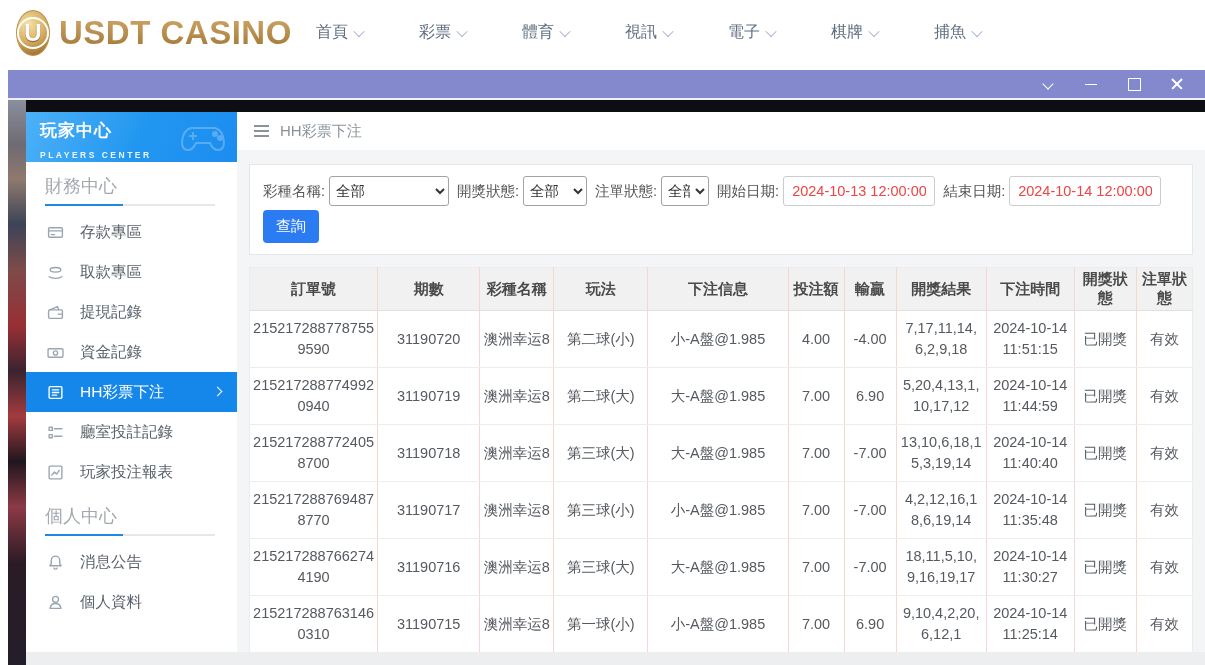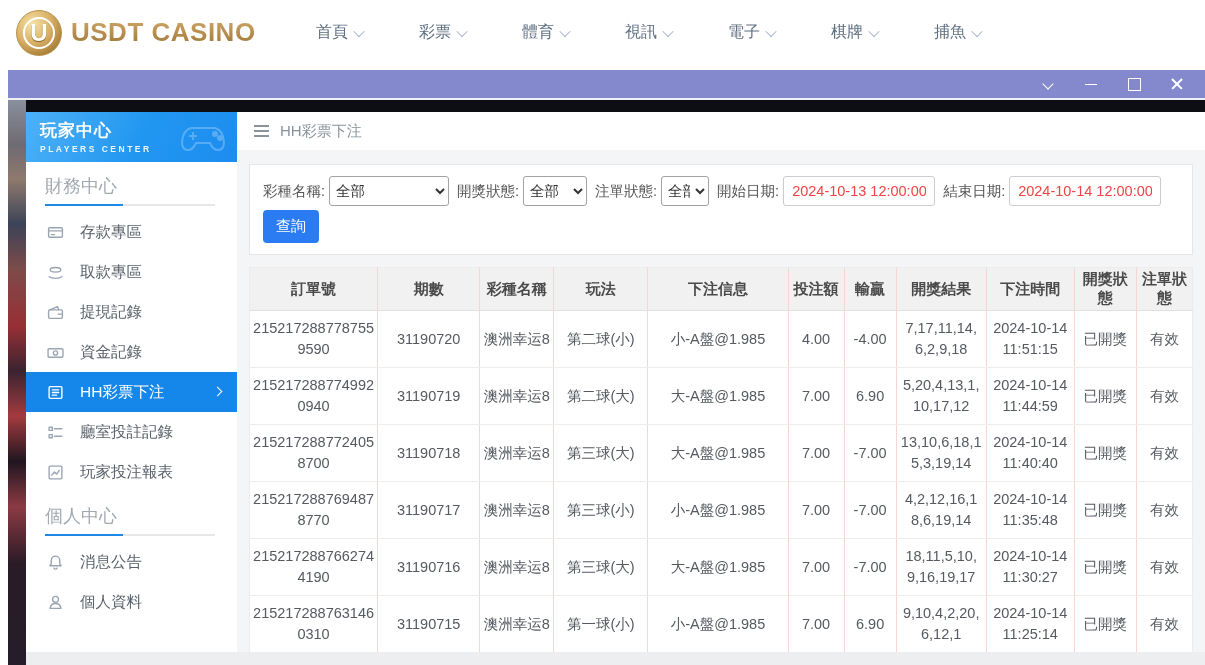--- a/index.html
+++ b/index.html
@@ -9,21 +9,21 @@
   
   .topbar { height:65px; background:#fff; display:flex; align-items:center; padding-left:16px; }
   .logo { display:flex; align-items:center; gap:9px; width:250px; cursor:pointer; }
   .logo-badge { width:46px; height:46px; border-radius:50%;
     background:radial-gradient(circle at 35% 30%, #f6e3a6, #d9b066 45%, #a67c35 80%, #7c5a22);
     display:flex; align-items:center; justify-content:center;
     border:1px solid #b8934e; }
   .logo-badge b { color:#fff; font-size:24px; text-shadow:0 1px 1px #7c5a22;
     border:2px solid #fff; border-radius:50%; width:32px; height:32px;
     display:flex; align-items:center; justify-content:center; }
-  .logo-text { font-size:26px; font-weight:800; letter-spacing:.5px; color:#b5894b;
+  .logo-text { font-size:33px; font-weight:800; letter-spacing:.5px; color:#b5894b;
     background:linear-gradient(180deg,#d2a96a,#9e7434); -webkit-background-clip:text;
     background-clip:text; -webkit-text-fill-color:transparent; white-space:nowrap; }
   .nav { display:flex; margin-left:22px; }
   .nav-item { width:103px; display:flex; align-items:center; justify-content:center;
     font-size:16px; color:#5e6e80; cursor:pointer; white-space:nowrap; }
   .chev { width:8px; height:8px; border-right:1.6px solid #a9b4d4; border-bottom:1.6px solid #a9b4d4;
     transform:rotate(45deg) translate(-1px,-1px); margin-left:7px; display:inline-block; }
 
   
   .modal { position:absolute; left:8px; top:70px; right:0; bottom:0; display:flex; flex-direction:column; }
@@ -43,21 +43,21 @@
       #3a2430 48%,#a33b3f 56%,#20161f 64%,#8c3a44 72%,#2a1b26 82%,#241d2a 100%); }
   .panel { position:absolute; left:18px; top:12px; right:0; bottom:0; display:flex; background:#f4f5f7; }
   .bottom-strip { position:absolute; left:0; right:0; bottom:0; height:13px; background:#edeef0; z-index:5; }
 
   
   .sidebar { width:211px; background:#fff; flex:none; display:flex; flex-direction:column; overflow:hidden; }
   .sb-header { height:50px; flex:none; position:relative; overflow:hidden;
     background:linear-gradient(115deg,#4db1f7 0%,#2196f0 55%,#1d8df0 100%);
     color:#fff; padding:7px 0 0 14px; }
   .sb-header .t { font-size:17px; font-weight:bold; letter-spacing:1px; }
-  .sb-header .s { font-size:8.5px; font-weight:bold; letter-spacing:2.5px; opacity:.9; margin-top:2px; }
+  .sb-header .s { font-size:8.5px; font-weight:bold; letter-spacing:2.5px; opacity:.9; margin-top:8px; }
   .sb-header svg { position:absolute; right:8px; top:4px; opacity:.25; }
   .sb-sec-title { padding:12px 20px 6px 19px; font-size:18px; color:#a3a9b0; }
   .sb-underline { height:2px; margin:0 22px 6px 19px; background:#e7e7e7; position:relative; }
   .sb-underline::before { content:''; position:absolute; left:0; top:0; height:2px; width:78px; background:#1e88e5; }
   .sb-item { height:40px; flex:none; display:flex; align-items:center; padding-left:21px; gap:15px;
     font-size:15.5px; color:#5a626b; cursor:pointer; position:relative; white-space:nowrap; }
   .sb-item .ic { width:18px; height:18px; color:#9aa5b2; flex:none; display:flex; align-items:center; }
   .sb-item.active { background:#1687ea; color:#fff; }
   .sb-item.active .ic { color:#fff; }
   .sb-item .arrow { display:none; }

